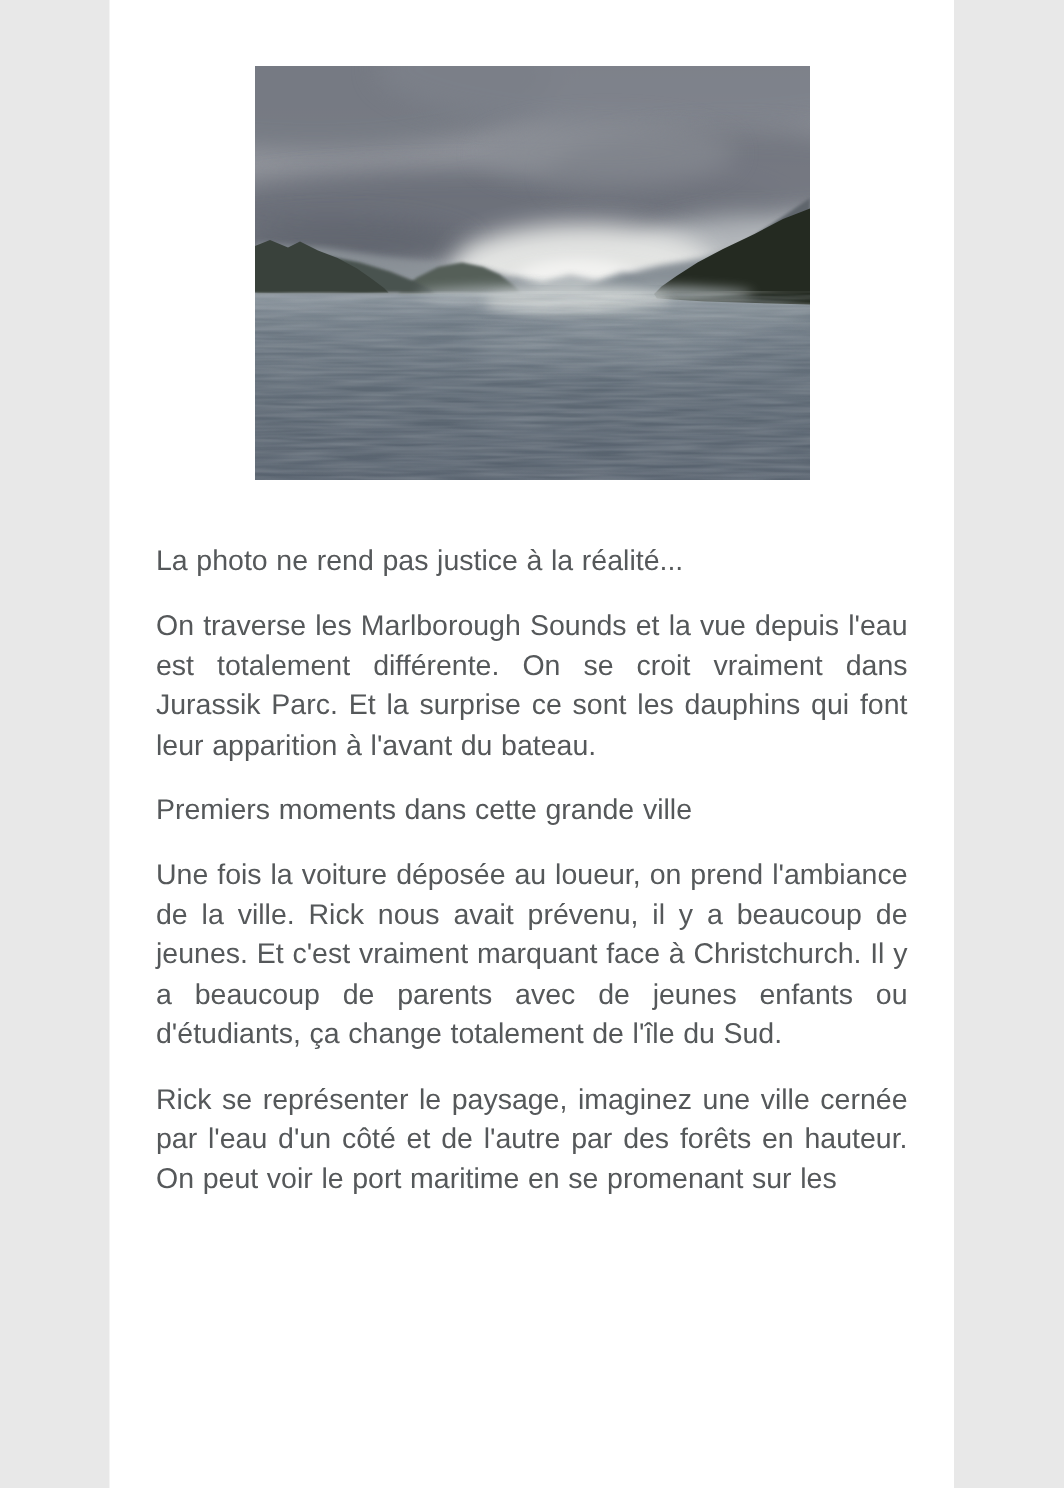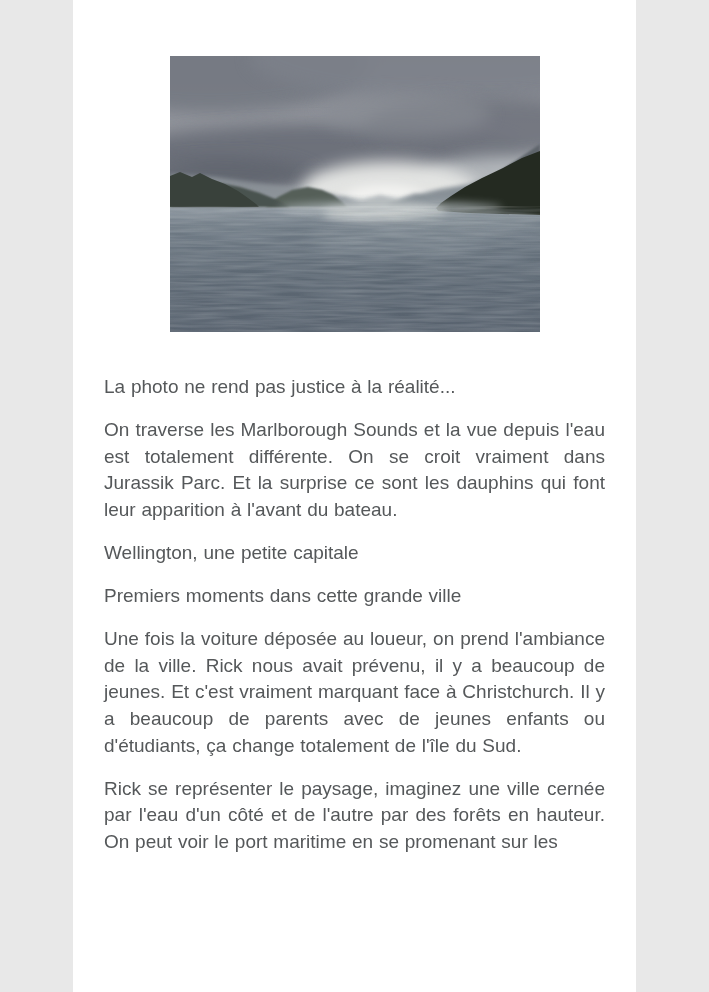--- a/index.html
+++ b/index.html
@@ -2,21 +2,21 @@
 <html><head>
 <meta charset="utf-8">
 <style>
   html,body { margin:0; padding:0; background:#e8e8e8; }
   .page {
     position:relative;
     width:563px; height:992px;
     margin:0 auto;
     background:#ffffff;
     box-sizing:border-box;
-    padding-top:56px;
+    padding-top:44px;
     overflow:hidden;
     font-family:"Liberation Sans","DejaVu Sans",sans-serif;
   }
   .photo-figure {
     width:370px; height:276px;
     margin:0 auto 42px auto;
     overflow:hidden;
   }
   .photo-figure svg { display:block; width:370px; height:276px; }
   .content {
@@ -116,20 +116,19 @@
       <ellipse cx="230" cy="185" rx="90" ry="14" fill="#8f99a0" opacity="0.35" filter="url(#b8)"></ellipse>
 
       <rect x="0" y="150" width="370" height="126" fill="#000" filter="url(#texL)" opacity="0.5"></rect>
       <rect x="0" y="152" width="370" height="124" fill="#000" filter="url(#texD)" opacity="0.55"></rect>
     </svg>
   </figure>
 
   <div class="content">
     <p>La photo ne rend pas justice à la réalité...</p>
     <p>On traverse les Marlborough Sounds et la vue depuis l'eau est totalement différente. On se croit vraiment dans Jurassik Parc. Et la surprise ce sont les dauphins qui font leur apparition à l'avant du bateau.</p>
-    <p>Wellington, une petite capitale</p>
     <p>Premiers moments dans cette grande ville</p>
     <p>Une fois la voiture déposée au loueur, on prend l'ambiance de la ville. Rick nous avait prévenu, il y a beaucoup de jeunes. Et c'est vraiment marquant face à Christchurch. Il y a beaucoup de parents avec de jeunes enfants ou d'étudiants, ça change totalement de l'île du Sud.</p>
     <p>Rick se représenter le paysage, imaginez une ville cernée par l'eau d'un côté et de l'autre par des forêts en hauteur. On peut voir le port maritime en se promenant sur les</p>
   </div>
 
 
 </div>
 
 </body></html>

